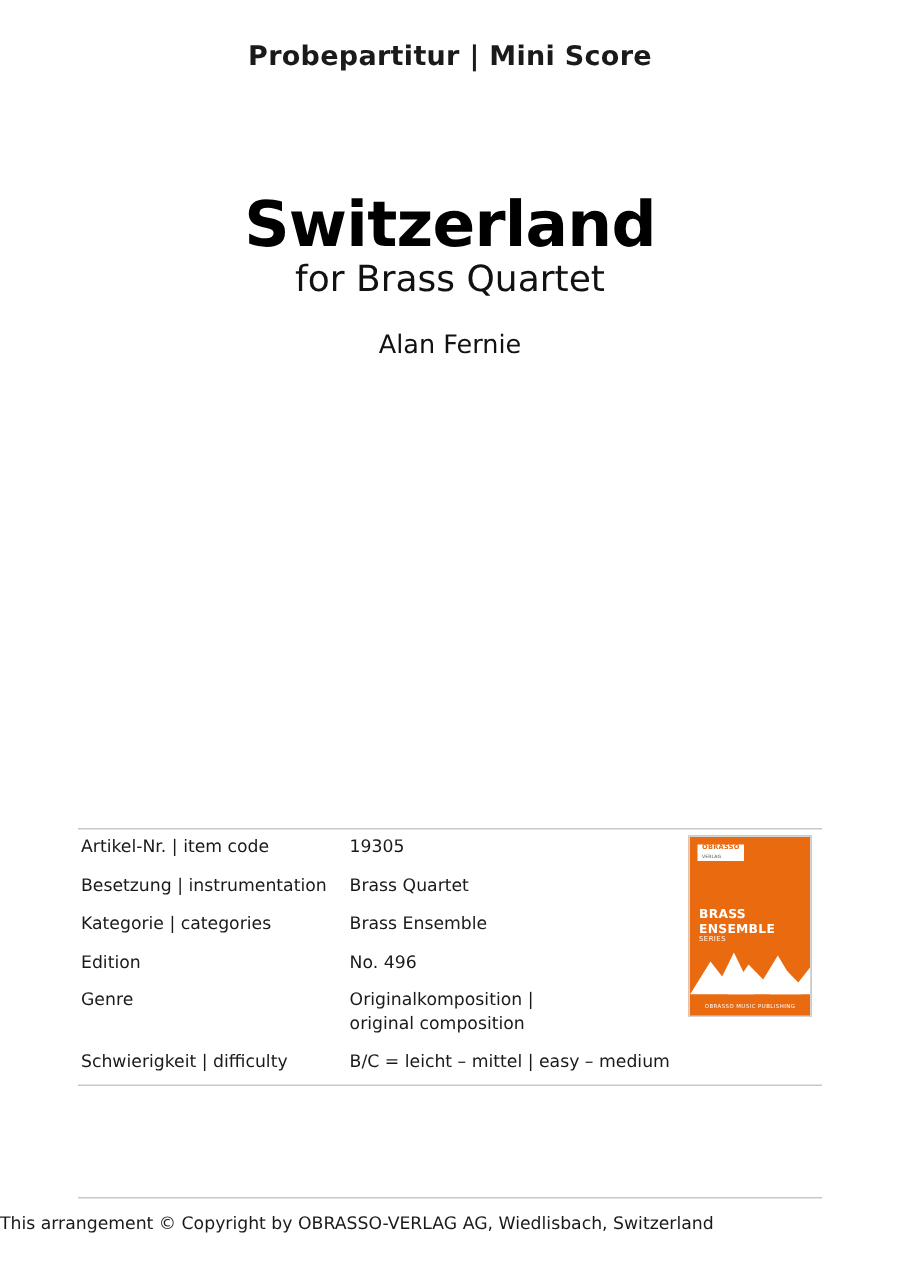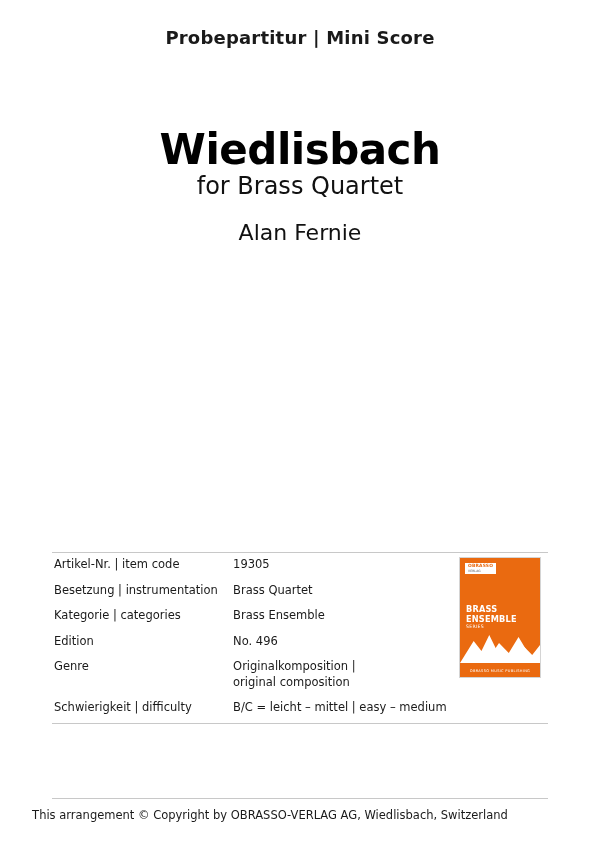--- a/index.html
+++ b/index.html
@@ -50,21 +50,21 @@
     letter-spacing: -0.5px;
     line-height: 1.05;
     color: #000;
   }
   .subtitle {
     font-size: 24px;
     color: #111;
   }
   .composer {
     margin-top: 20px;
-    font-size: 22px;
+    font-size: 17px;
     color: #111;
   }
 
   
   .details {
     position: absolute;
     top: 552px;
     left: 52px;
     width: 400px;
   }
@@ -174,34 +174,34 @@
     left: 52px;
     width: 496px;
     height: 1px;
     background: #c8c8c8;
   }
   .footer-text {
     position: absolute;
     top: 808px;
     left: 0;
     width: 540px;
-    text-align: center;
+    text-align: left;
     font-size: 11.5px;
     color: #1a1a1a;
   }
 </style>
 </head>
 <body>
 
 <div class="page">
 
   <div class="header-line">Probepartitur | Mini Score</div>
 
   <div class="title-block">
-    <div class="work-title">Wiedlisbach</div>
+    <div class="work-title">Switzerland</div>
     <div class="subtitle">for Brass Quartet</div>
     <div class="composer">Alan Fernie</div>
   </div>
 
   <div class="rule rule-top"></div>
 
   <div class="details">
     <table class="spec">
       <tbody>
         <tr>

